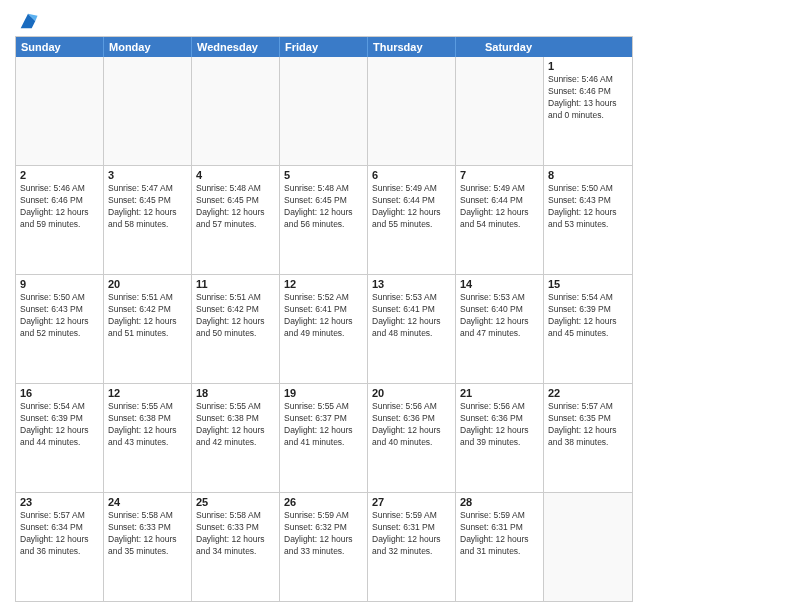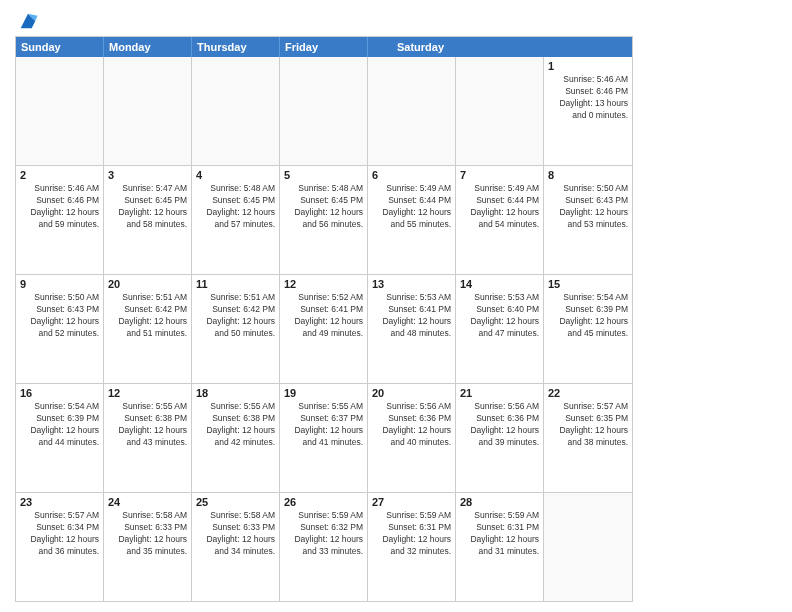--- a/index.html
+++ b/index.html
@@ -88,21 +88,20 @@
     .day-num {
       font-size: 11px;
       font-weight: bold;
       margin-bottom: 2px;
       color: #222;
     }
     .day-info {
       font-size: 8.5px;
       line-height: 1.4;
       color: #333;
-      text-align: right;
     }
   </style>
 </head>
 <body>
 
 <div class="page">
   <div class="header">
     <div class="logo">
       <div>
         <div style="display:flex;align-items:center;">
@@ -118,22 +117,23 @@
     <div class="title-block">
       <div class="month-title"></div>
       <div class="location"></div>
     </div>
   </div>
 
   <div class="calendar">
     <div class="cal-header">
     <div class="cal-header-cell">Sunday</div>
         <div class="cal-header-cell">Monday</div>
+        <div class="cal-header-cell">Wednesday</div>
+        <div class="cal-header-cell">Friday</div>
         <div class="cal-header-cell">Thursday</div>
-        <div class="cal-header-cell">Friday</div>
         <div class="cal-header-cell">Saturday</div>
       </div>
     <div class="cal-body">
     <div class="cal-row">
           <div class="cal-cell empty"></div>
           <div class="cal-cell empty"></div>
           <div class="cal-cell empty"></div>
           <div class="cal-cell empty"></div>
           <div class="cal-cell empty"></div>
           <div class="cal-cell empty"></div>

